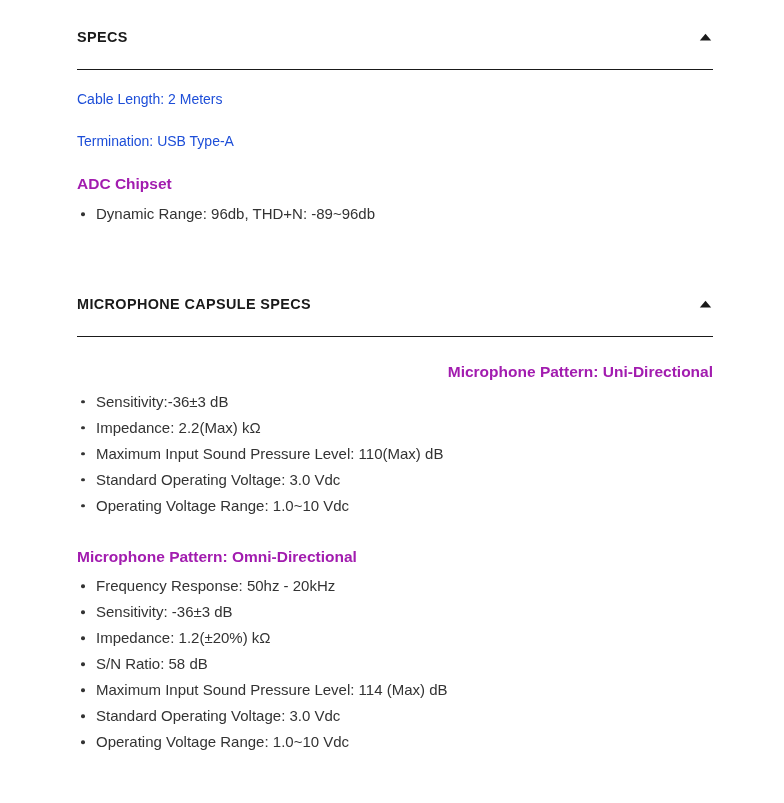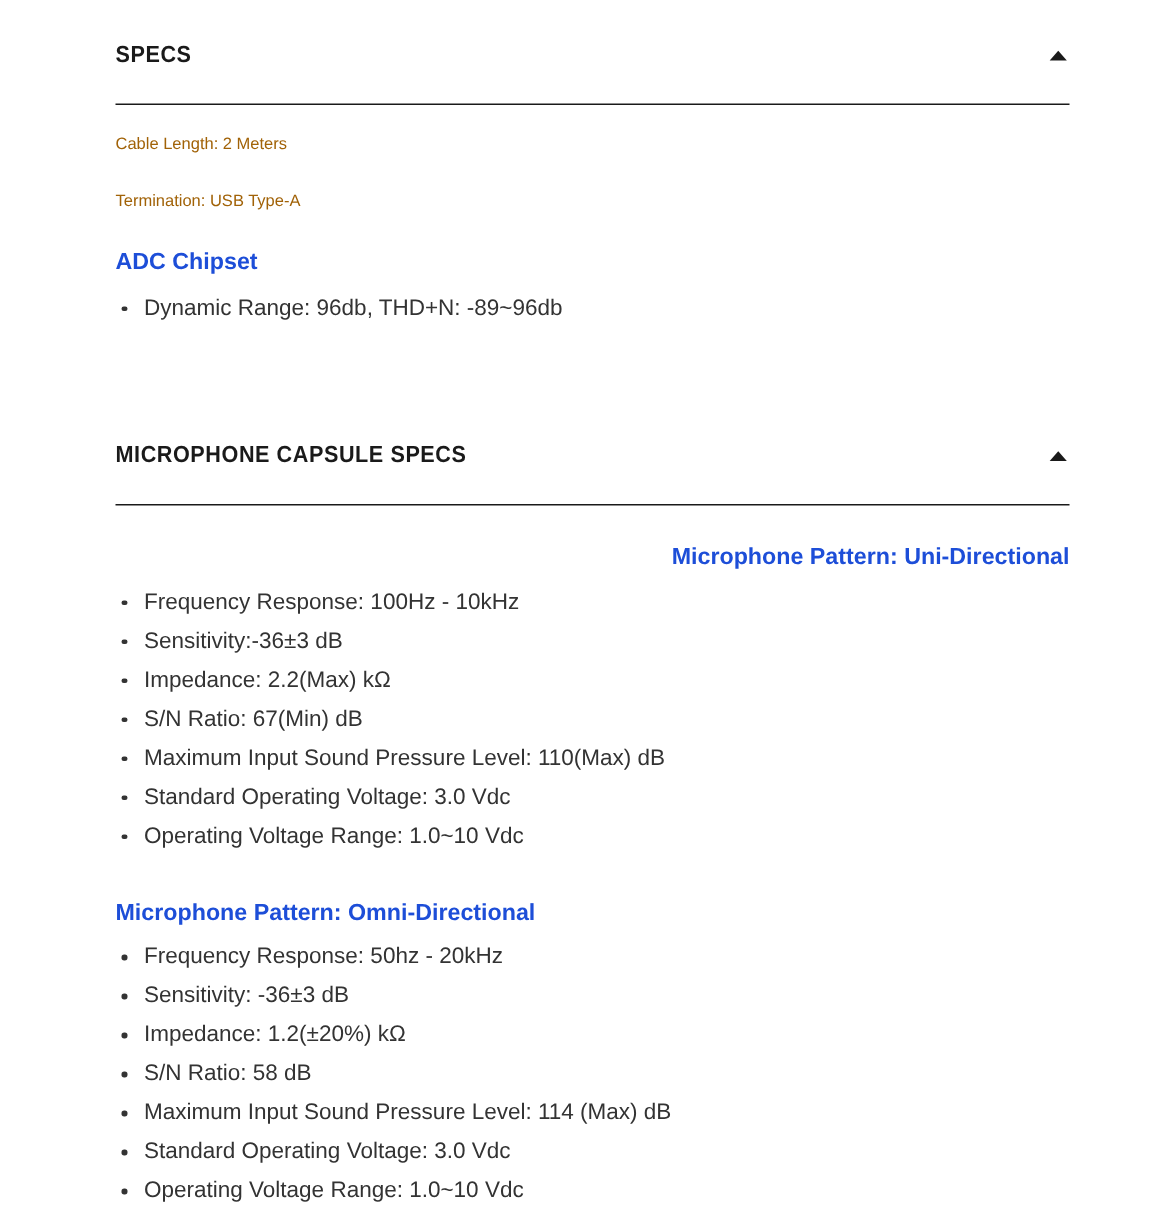--- a/index.html
+++ b/index.html
@@ -56,31 +56,31 @@
   .toggle-arrow svg { display: block; }
 
   .divider {
     height: 1px;
     background: #1a1a1a;
     width: 636px;
   }
 
   
   .para {
-    font-size: 11px;
-    color: #a16207;
+    font-size: 14px;
+    color: #1d4ed8;
     line-height: 1.45;
     margin: 0;
     white-space: nowrap;
   }
 
   .sub-heading {
     font-size: 15.5px;
     font-weight: bold;
-    color: #1d4ed8;
+    color: #a21caf;
     line-height: 1.4;
     margin: 0;
     white-space: nowrap;
   }
 
   ul.spec-list {
     list-style: none;
     margin: 0;
     padding: 0;
   }
@@ -166,24 +166,22 @@
           <path d="M6.5 0.8 L12.2 7.4 L0.8 7.4 Z" fill="#1a1a1a"></path>
         </svg>
       </span>
     </div>
 
     <div class="divider" id="capsule-divider"></div>
 
     <p class="sub-heading" id="uni-heading">Microphone Pattern: Uni-Directional</p>
 
     <ul class="spec-list" id="uni-list">
-      <li>Frequency Response: 100Hz - 10kHz</li>
       <li>Sensitivity:-36±3 dB</li>
       <li>Impedance: 2.2(Max) kΩ</li>
-      <li>S/N Ratio: 67(Min) dB</li>
       <li>Maximum Input Sound Pressure Level: 110(Max) dB</li>
       <li>Standard Operating Voltage: 3.0 Vdc</li>
       <li>Operating Voltage Range: 1.0~10 Vdc</li>
     </ul>
 
     <p class="sub-heading" id="omni-heading">Microphone Pattern: Omni-Directional</p>
 
     <ul class="spec-list" id="omni-list">
       <li>Frequency Response: 50hz - 20kHz</li>
       <li>Sensitivity: -36±3 dB</li>

